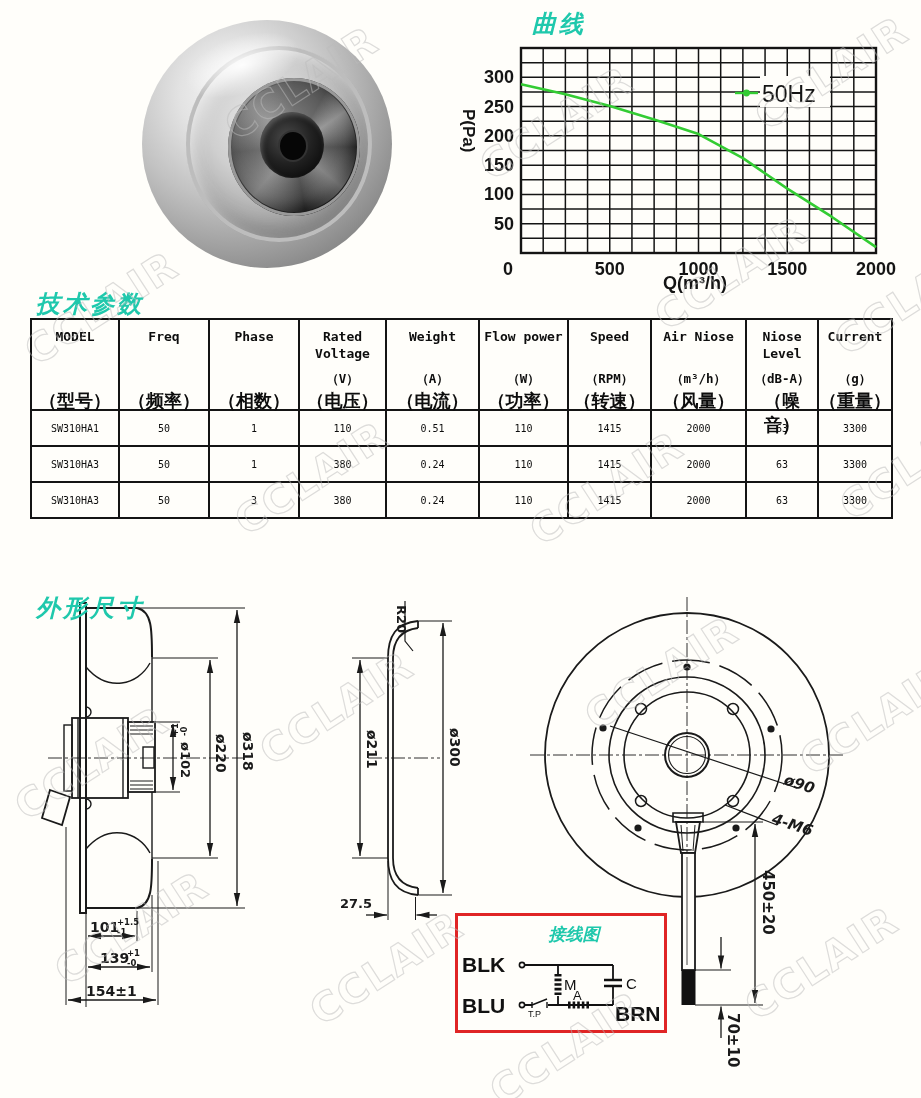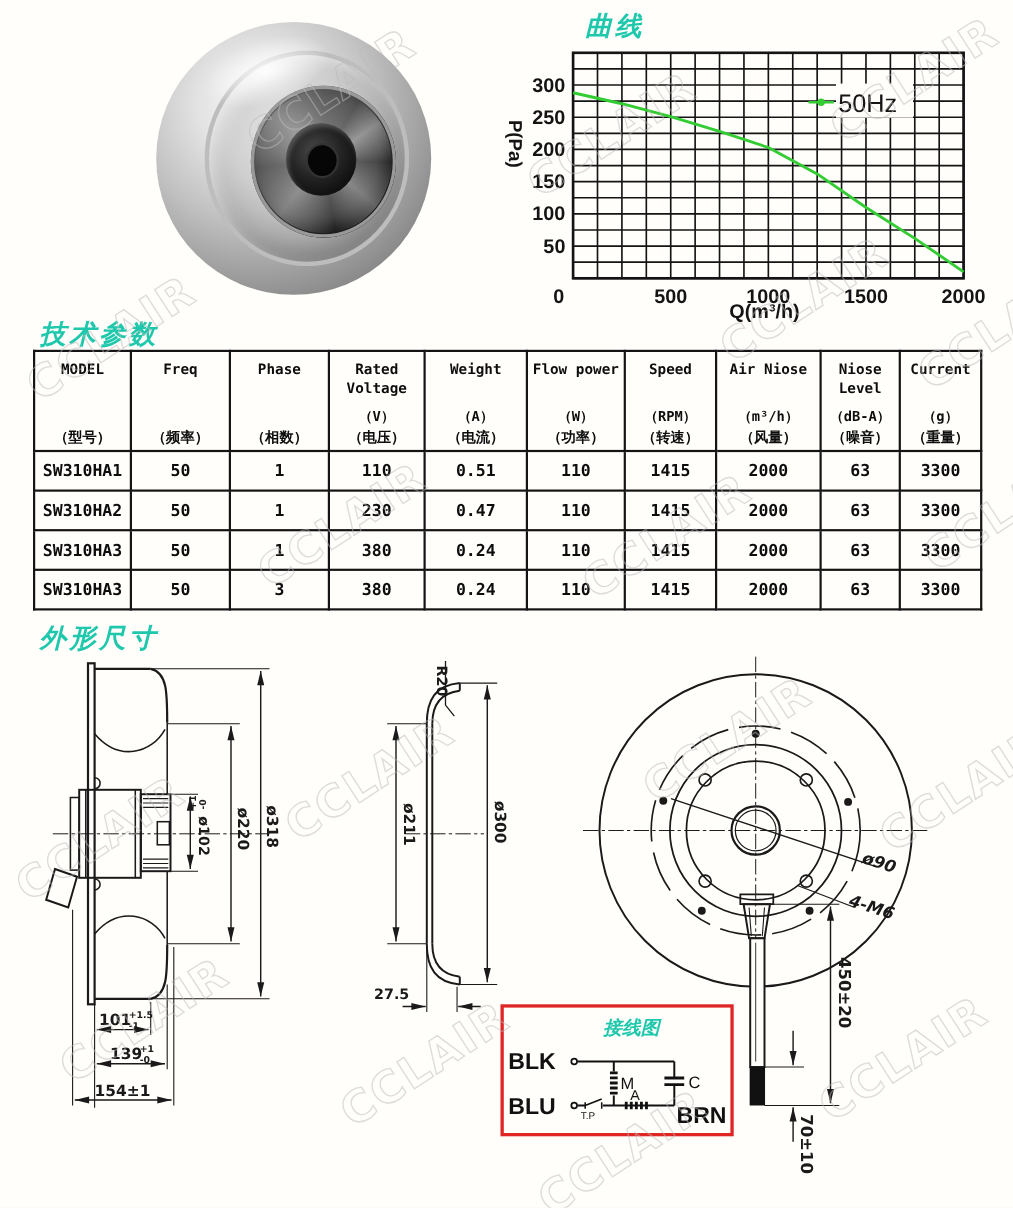--- a/index.html
+++ b/index.html
@@ -32,24 +32,24 @@
   .p7{left:40px;top:16px;width:120px;height:58px;background:radial-gradient(ellipse at center,rgba(255,255,255,.95),rgba(255,255,255,0) 70%);transform:rotate(-18deg);}
 
   
   #curve-svg{position:absolute;left:455px;top:5px;z-index:2;font-family:"Liberation Sans",sans-serif;}
 
   
   .spec-table{position:absolute;left:30px;top:318px;border-collapse:collapse;table-layout:fixed;z-index:2;}
   .spec-table th,.spec-table td{border:2px solid #141414;text-align:center;color:#0d0d0d;padding:0;
       font-family:"DejaVu Sans Mono",monospace;}
   .spec-table th{height:88px;font-weight:700;vertical-align:top;}
-  .spec-table td{height:34px;font-size:15px;font-weight:700;}
+  .spec-table td{height:34px;font-size:10px;font-weight:400;}
   .h-en{font-size:13px;min-height:42px;padding-top:9px;line-height:1.3;}
   .h-unit{font-size:12.5px;height:18px;}
-  .h-cn{font-size:13px;height:20px;}
+  .h-cn{font-size:18px;height:20px;}
 
   
   .draw{position:absolute;z-index:2;}
   .draw text{font-family:"DejaVu Sans",sans-serif;fill:#1a1a1a;}
   .dmt{font-size:14px;font-weight:700;}
   .tol{font-size:8.5px;font-weight:700;}
   .cl{stroke:#1a1a1a;stroke-width:.9;stroke-dasharray:14 3 3 3;fill:none;}
 
   
   .wiring-box{position:absolute;left:455px;top:913px;width:212px;height:120px;border:3px solid #e02525;
@@ -67,21 +67,21 @@
     <div class="p2"></div>
     <div class="p3"></div>
     <div class="p4"></div>
     <div class="p5"></div>
     <div class="p6"></div>
     <div class="p7"></div>
   </div>
 
   <div class="sec-title" style="left:532px;top:8px;">曲线</div>
   <div class="sec-title" style="left:36px;top:288px;">技术参数</div>
-  <div class="sec-title" style="left:36px;top:564px;">外形尺寸</div>
+  <div class="sec-title" style="left:36px;top:592px;">外形尺寸</div>
 
   <svg id="curve-svg" width="466" height="290" viewBox="0 0 466 290">
       <g stroke="#141414" stroke-width="1.5">
         <line x1="66" y1="43" x2="66" y2="248"></line>
         <line x1="88.1875" y1="43" x2="88.1875" y2="248"></line>
         <line x1="110.375" y1="43" x2="110.375" y2="248"></line>
         <line x1="132.5625" y1="43" x2="132.5625" y2="248"></line>
         <line x1="154.75" y1="43" x2="154.75" y2="248"></line>
         <line x1="176.9375" y1="43" x2="176.9375" y2="248"></line>
         <line x1="199.125" y1="43" x2="199.125" y2="248"></line>
@@ -212,32 +212,20 @@
           <td>1</td>
           <td>110</td>
           <td>0.51</td>
           <td>110</td>
           <td>1415</td>
           <td>2000</td>
           <td>63</td>
           <td>3300</td>
         </tr>
         <tr>
-          <td>SW310HA2</td>
-          <td>50</td>
-          <td>1</td>
-          <td>230</td>
-          <td>0.47</td>
-          <td>110</td>
-          <td>1415</td>
-          <td>2000</td>
-          <td>63</td>
-          <td>3300</td>
-        </tr>
-        <tr>
           <td>SW310HA3</td>
           <td>50</td>
           <td>1</td>
           <td>380</td>
           <td>0.24</td>
           <td>110</td>
           <td>1415</td>
           <td>2000</td>
           <td>63</td>
           <td>3300</td>

